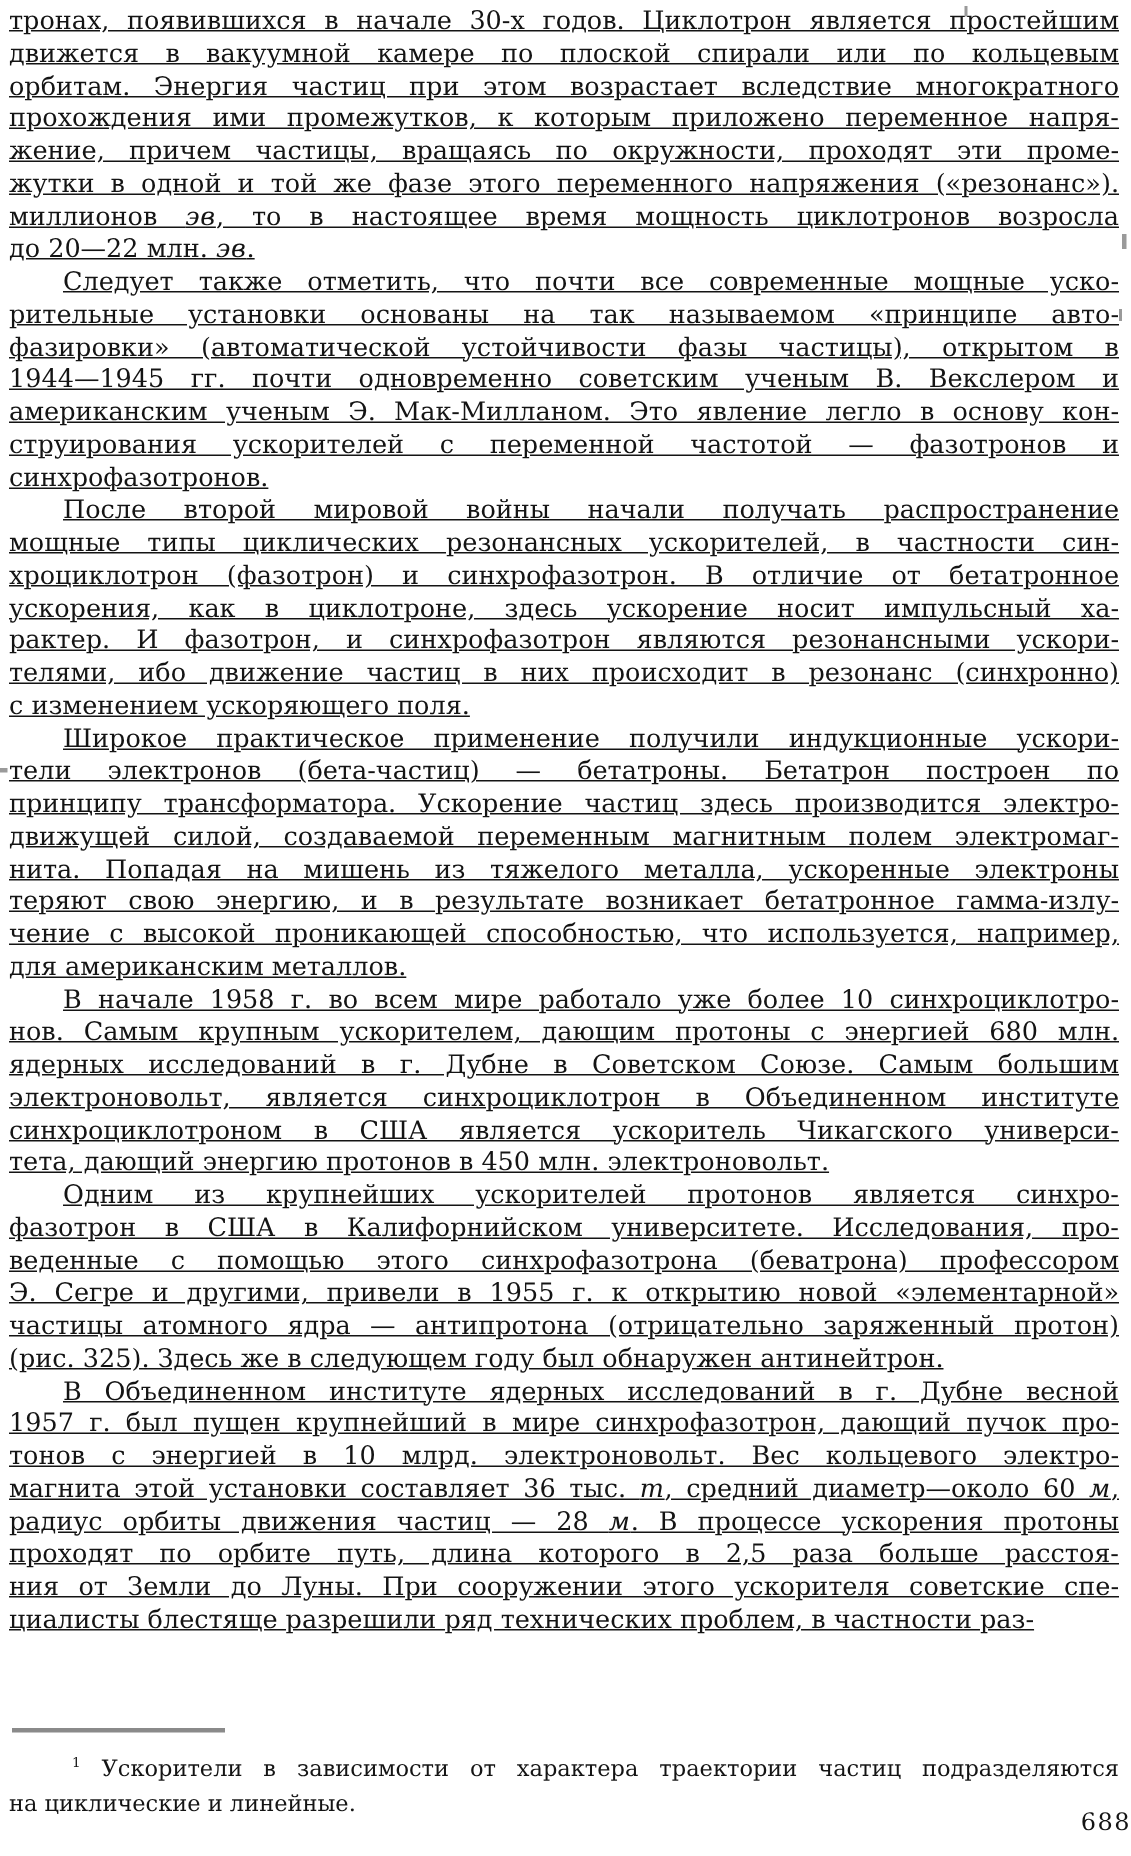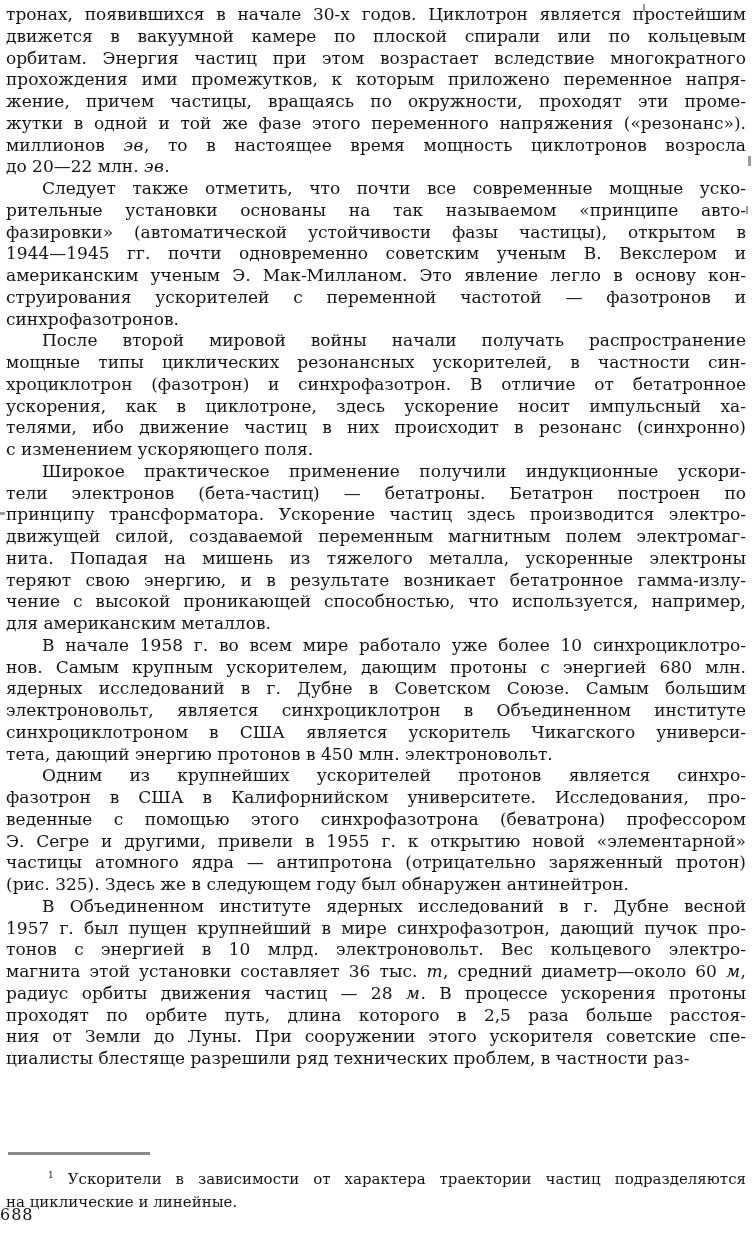--- a/index.html
+++ b/index.html
@@ -14,20 +14,21 @@
     background: #ffffff;
     color: #141414;
     font-family: "DejaVu Serif", "Liberation Serif", serif;
     overflow: hidden;
   }
   .text-block {
     position: absolute;
     left: 6px;
     top: 4px;
     width: 740px;
+    text-decoration: underline;
   }
   .line {
     font-size: 17px;
     line-height: 21.75px;
     height: 21.75px;
     text-align: justify;
     text-align-last: justify;
     overflow: hidden;
     white-space: nowrap;
   }
@@ -69,21 +70,21 @@
     overflow: hidden;
     white-space: nowrap;
   }
   .fline.indent { text-indent: 42px; }
   .fline.last { text-align-last: left; }
   .page-number {
     position: absolute;
     left: 0;
     top: 1205px;
     width: 100%;
-    text-align: left;
+    text-align: right;
     font-size: 16px;
     letter-spacing: 1px;
   }
   .speck {
     position: absolute;
     background: #9a9a9a;
   }
 </style>
 </head>
 <body>
@@ -102,20 +103,21 @@
       <div class="line">рительные установки основаны на так называемом «принципе авто-</div>
       <div class="line">фазировки» (автоматической устойчивости фазы частицы), открытом в</div>
       <div class="line">1944—1945 гг. почти одновременно советским ученым В. Векслером и</div>
       <div class="line">американским ученым Э. Мак-Милланом. Это явление легло в основу кон-</div>
       <div class="line">струирования ускорителей с переменной частотой — фазотронов и</div>
       <div class="line last">синхрофазотронов.</div>
       <div class="line indent">После второй мировой войны начали получать распространение</div>
       <div class="line">мощные типы циклических резонансных ускорителей, в частности син-</div>
       <div class="line">хроциклотрон (фазотрон) и синхрофазотрон. В отличие от бетатронное</div>
       <div class="line">ускорения, как в циклотроне, здесь ускорение носит импульсный ха-</div>
+      <div class="line">рактер. И фазотрон, и синхрофазотрон являются резонансными ускори-</div>
       <div class="line">телями, ибо движение частиц в них происходит в резонанс (синхронно)</div>
       <div class="line last">с изменением ускоряющего поля.</div>
       <div class="line indent">Широкое практическое применение получили индукционные ускори-</div>
       <div class="line">тели электронов (бета-частиц) — бетатроны. Бетатрон построен по</div>
       <div class="line">принципу трансформатора. Ускорение частиц здесь производится электро-</div>
       <div class="line">движущей силой, создаваемой переменным магнитным полем электромаг-</div>
       <div class="line">нита. Попадая на мишень из тяжелого металла, ускоренные электроны</div>
       <div class="line">теряют свою энергию, и в результате возникает бетатронное гамма-излу-</div>
       <div class="line">чение с высокой проникающей способностью, что используется, например,</div>
       <div class="line last">для американским металлов.</div>

